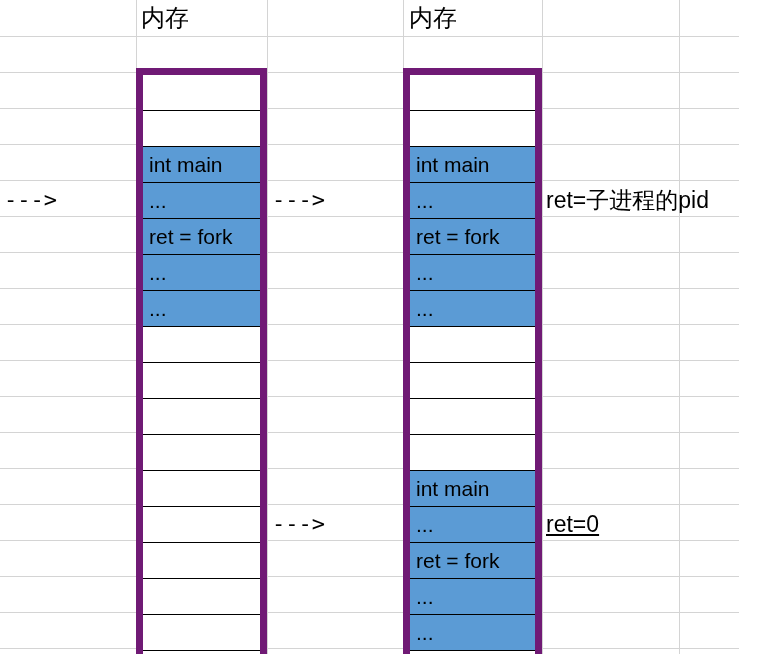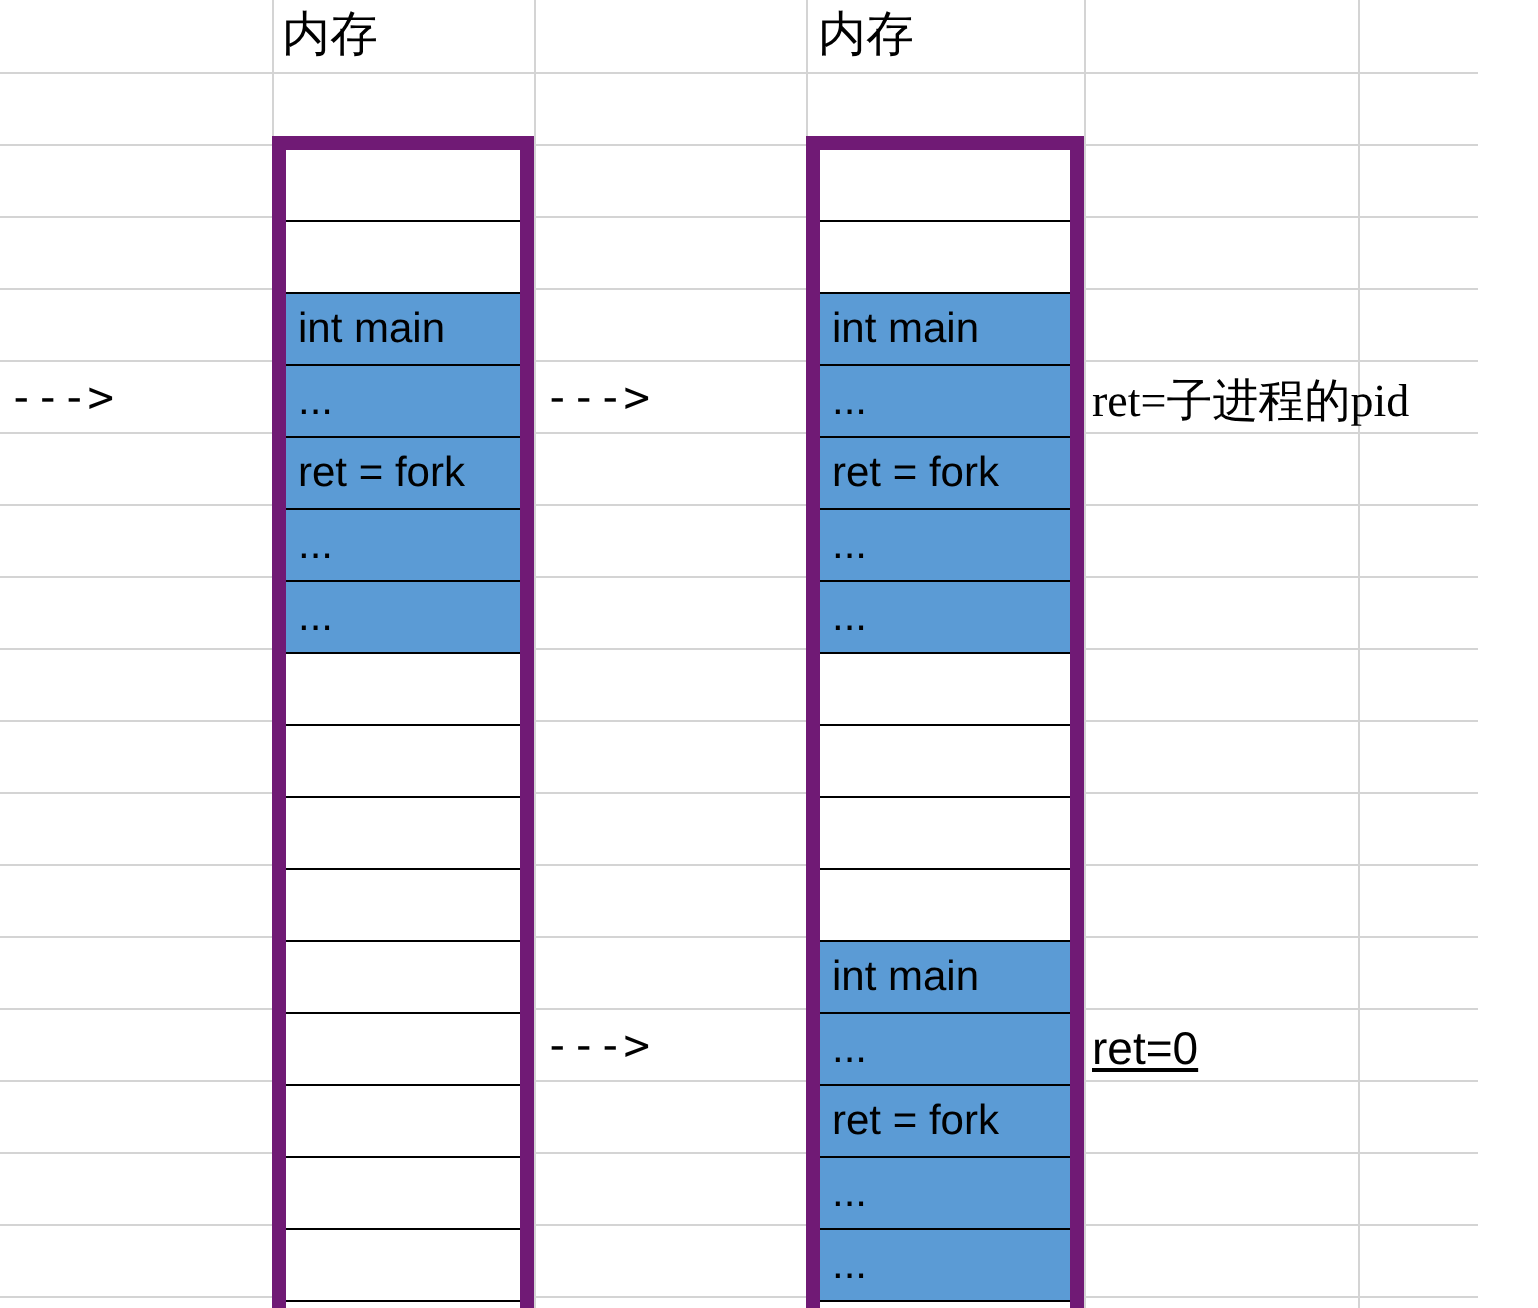--- a/index.html
+++ b/index.html
@@ -176,17 +176,17 @@
       </div>
     </div>
 
   <div id="arrows-host">
       <div class="arrow" style="left: 4px; top: 189px;">---&gt;</div>
       <div class="arrow" style="left: 272px; top: 189px;">---&gt;</div>
       <div class="arrow" style="left: 272px; top: 513px;">---&gt;</div>
     </div>
 
   <div id="notes-host">
-      <div class="note" style="left: 546px; top: 189px; font-family: Liberation Serif, serif;">ret=子进程的pid</div>
+      <div class="note" style="left: 546px; top: 189px;">ret=子进程的pid</div>
       <div class="note" style="left: 546px; top: 513px; text-decoration: underline;">ret=0</div>
     </div>
 
 </div>
 
 </body></html>

